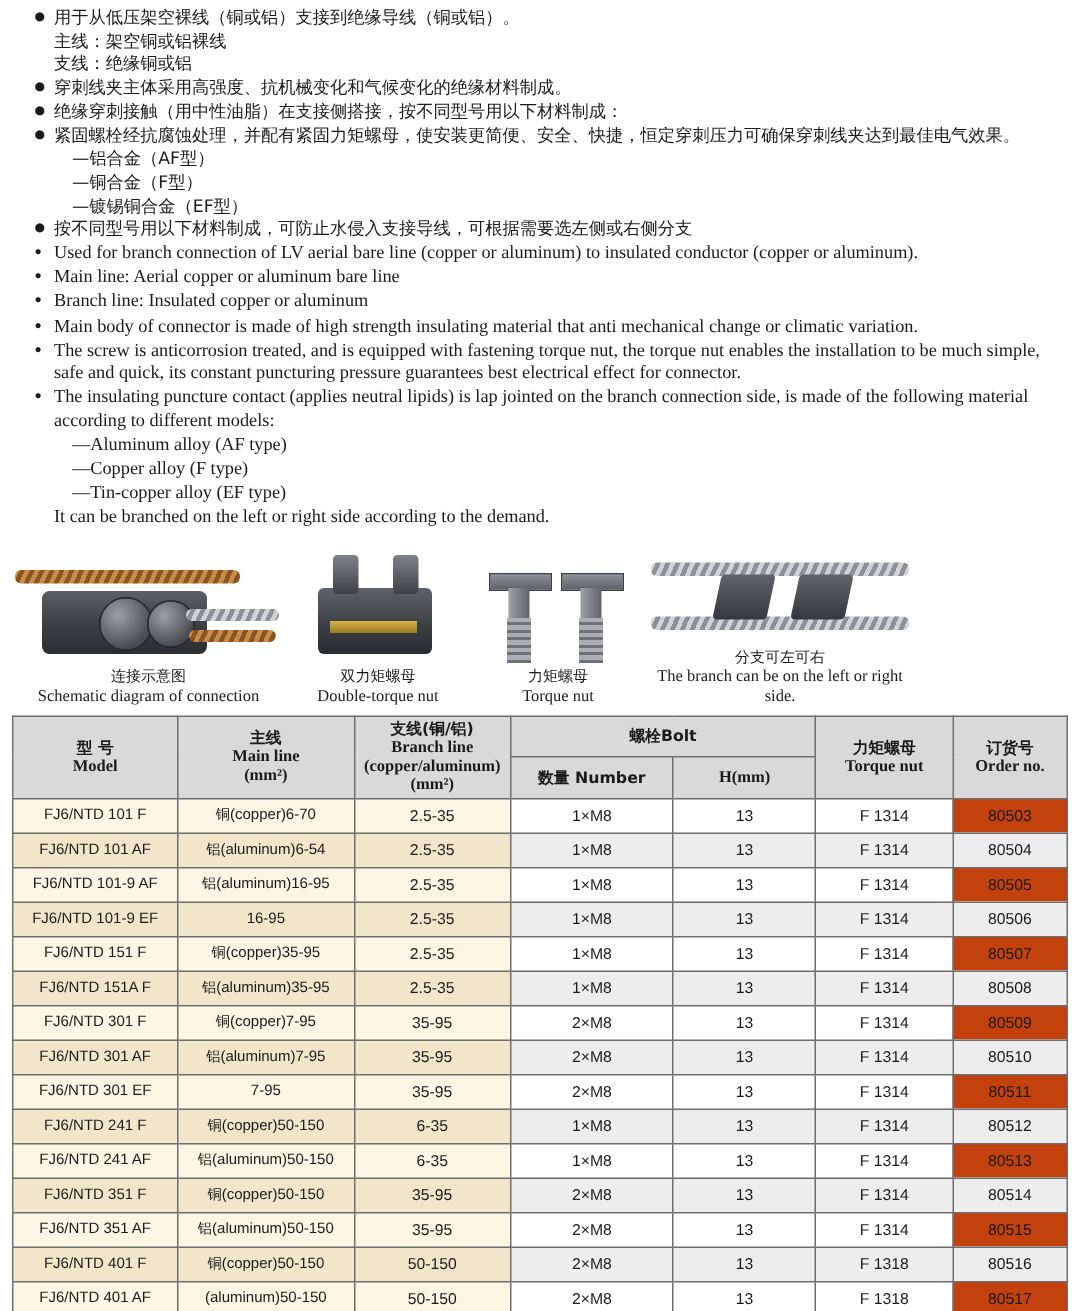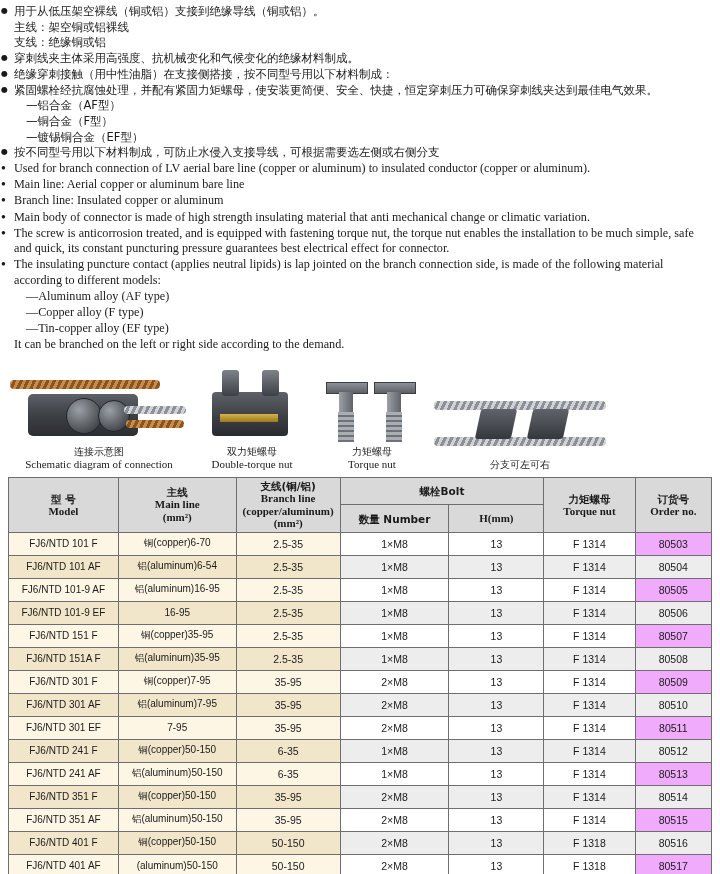--- a/index.html
+++ b/index.html
@@ -14,21 +14,21 @@
     color: #1a1a1a;
     overflow: hidden;
   }
   .page {
     width: 720px;
     position: relative;
   }
 
   
   .desc {
-    padding: 4px 6px 0 0;
+    padding: 4px 6px 0 22px;
     font-size: 11.5px;
     line-height: 1.28;
   }
   .desc p {
     margin: 0 0 1px 0;
     padding-left: 14px;
     position: relative;
   }
   .desc p.bullet::before {
     content: "●";
@@ -279,21 +279,21 @@
   td.mainline {
     text-align: left;
     padding-left: 4px;
     background: #fdf6e4;
     font-size: 10px;
   }
   td.branch { background: #fdf6e4; }
   td.qty { background: #ffffff; }
   td.hmm { background: #ffffff; }
   td.torque { background: #ffffff; }
-  td.order { background: #f0abfc; }
+  td.order { background: #c2410c; }
   tr.alt td.model, tr.alt td.mainline, tr.alt td.branch { background: #f1e6c9; }
   tr.alt td.qty, tr.alt td.hmm, tr.alt td.torque, tr.alt td.order { background: #ededed; }
   .mat-cn {
     font-family: "DejaVu Sans", "Liberation Sans", sans-serif;
     font-size: 9.5px;
   }
 </style>
 </head>
 <body>
 
@@ -371,20 +371,21 @@
     </div>
 
     <div class="fig f5">
       <div class="fig-art">
         <div class="f5-cable-top"></div>
         <div class="f5-cable-bot"></div>
         <div class="f5-blk-a"></div>
         <div class="f5-blk-b"></div>
       </div>
       <div class="fig-cap-cn">分支可左可右</div>
+      <div class="fig-cap-en">The branch can be on the left or right side.</div>
     </div>
 
   </div>
 
   <table class="spec">
     <thead>
       <tr>
         <th rowspan="2" style="width:112px">
           <span class="th-cn">型 号</span>
           <span class="th-en">Model</span>

